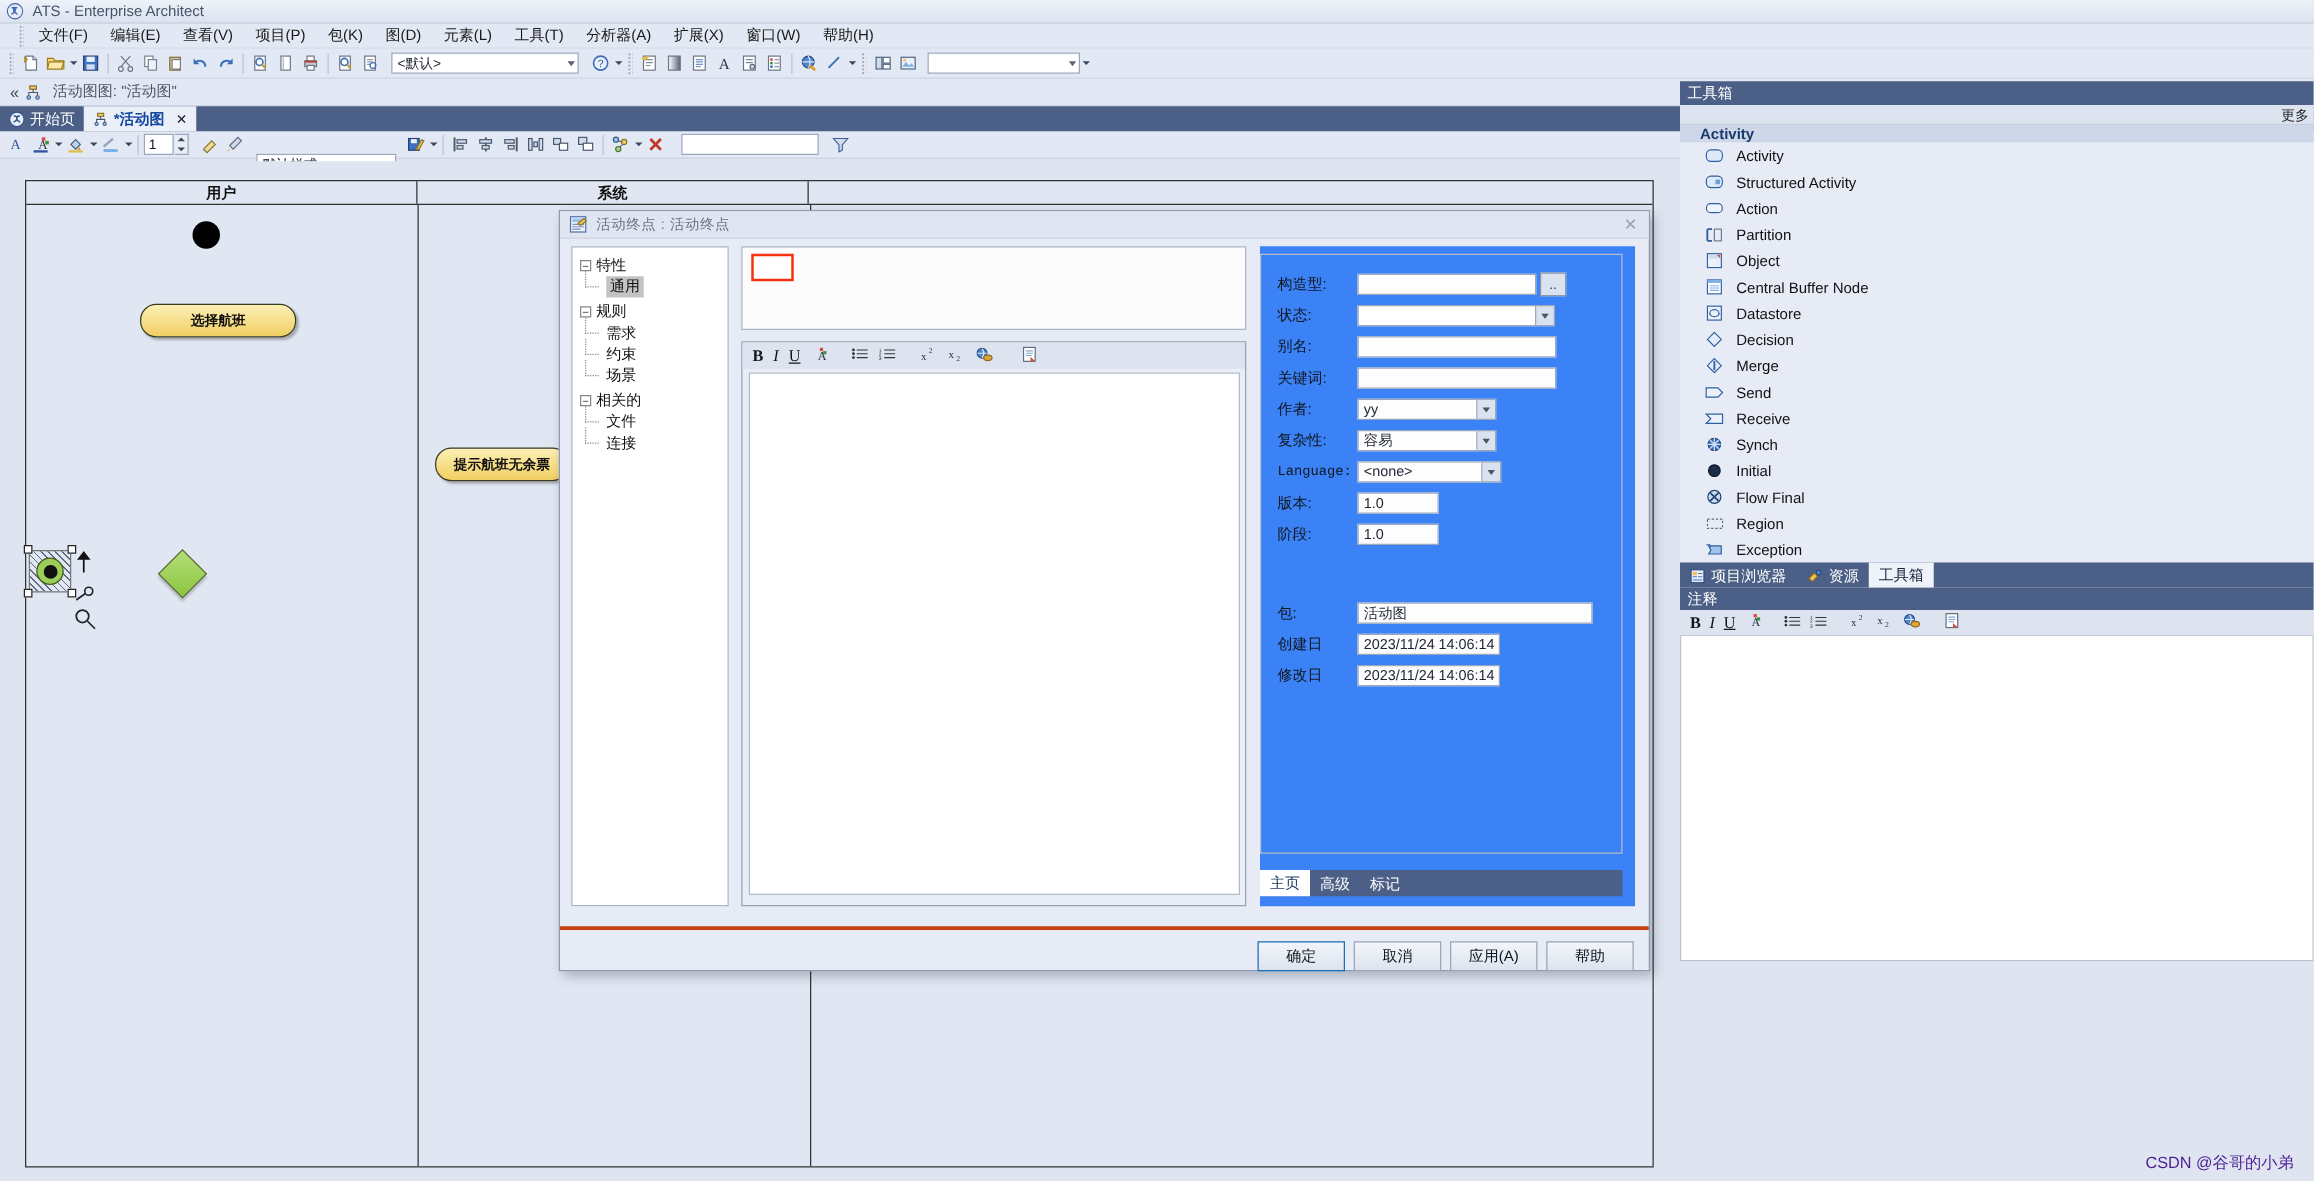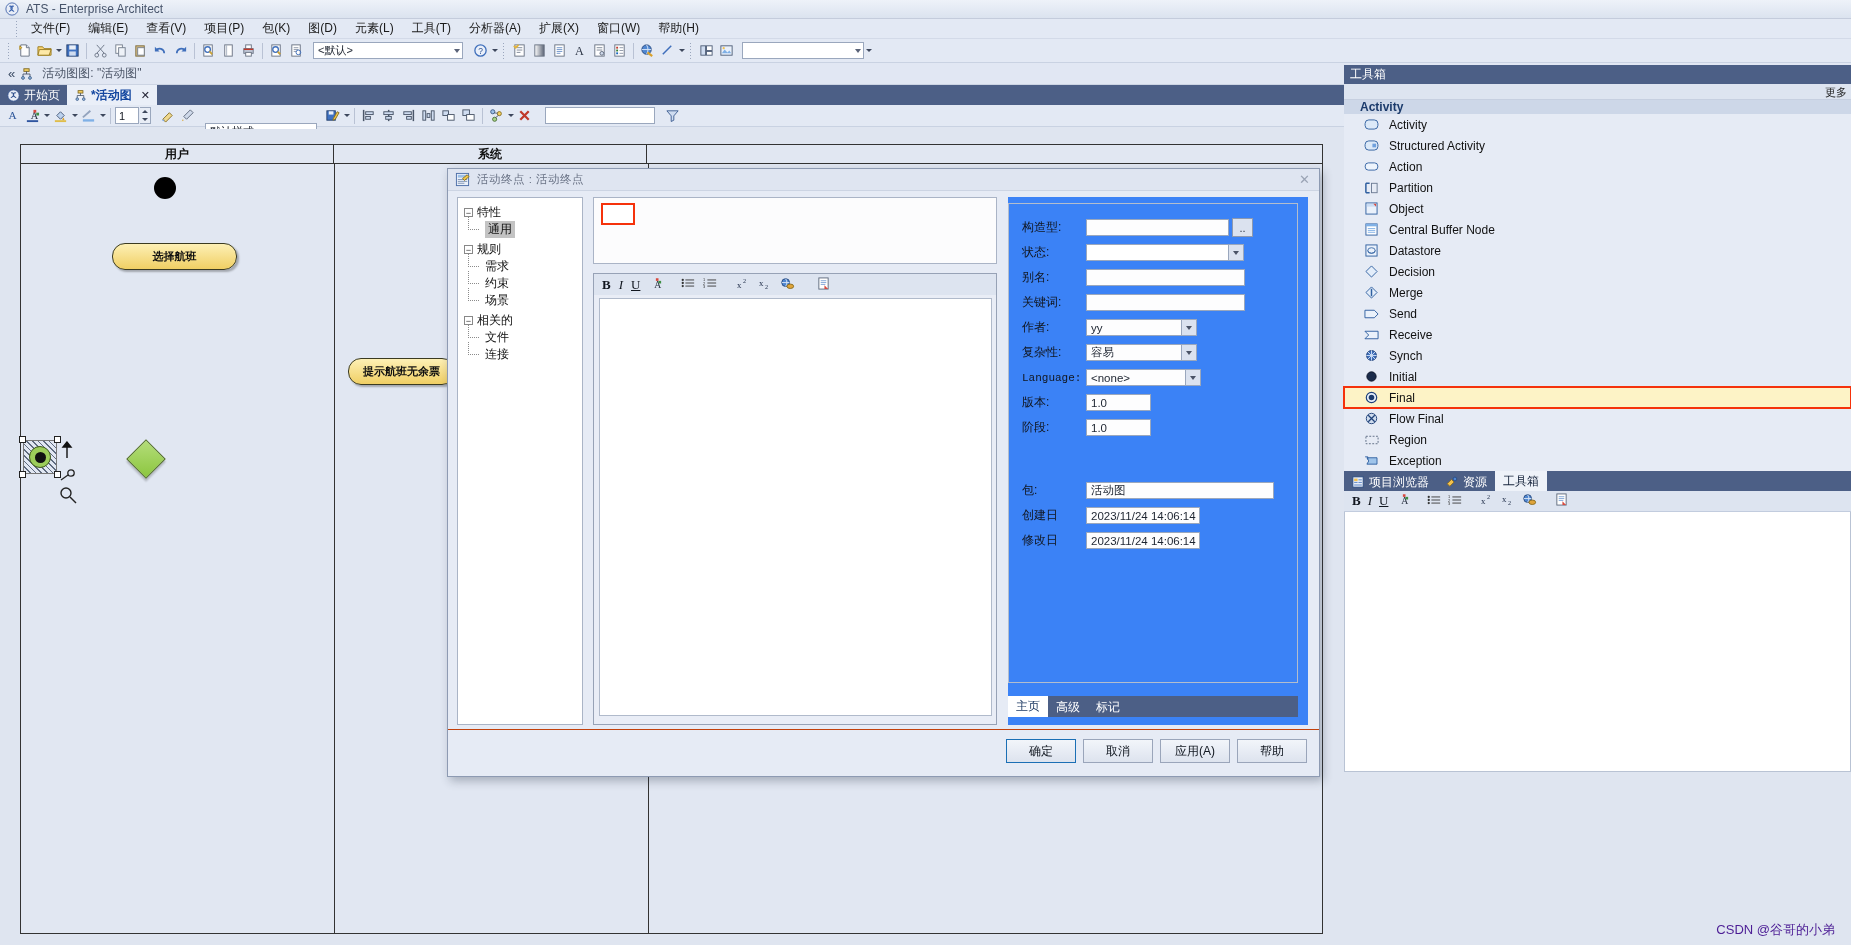--- a/index.html
+++ b/index.html
@@ -197,21 +197,21 @@
   .ddbtn { width:15px;height:17px;background:#dbe2ef;border:1px solid #9aa7bd;border-left:none;
      display:flex;align-items:center;justify-content:center;flex:none;}
   .ddbtn i { width:0;height:0;border-left:3.5px solid transparent;border-right:3.5px solid transparent;border-top:4px solid #4a5366; }
   .dots { width:21px;height:19px;background:#dbe2ef;border:1px solid #8d99b0;margin-left:3px;
      display:flex;align-items:center;justify-content:center;font-size:11px;color:#2b3444;flex:none;}
 
   .subtabs { position:absolute;left:0;bottom:8px;width:290px;height:21px;background:#4c5f86;display:flex;align-items:flex-end;}
   .stab { height:19px;padding:0 8px;font-size:12px;color:#fff;display:flex;align-items:center;}
   .stab.on { background:#fff;color:#16335e;height:21px; }
 
-  .dlg-footer { position:absolute;left:0;bottom:0;width:100%;height:47px;border-top:1px solid #c2410c;}
+  .dlg-footer { position:absolute;left:0;bottom:0;width:100%;height:35px;border-top:3px solid #c2410c;}
   .dlg-footer .btns { position:absolute;right:12px;top:9px;display:flex;gap:7px; }
   .dbtn { width:70px;height:24px;background:linear-gradient(#f2f5fa,#dde3ee);
      border:1px solid #9aa5ba;font-size:12px;display:flex;align-items:center;justify-content:center;color:#10161f;}
   .dbtn.def { border:1px solid #1b6fb5; }
 
   .watermark { position:absolute;right:16px;bottom:6px;font-size:13px;color:#4c1d95; }
 </style>
 </head>
 <body>
 
@@ -809,29 +809,20 @@
 
       <div class="tbx-item">
         <span class="ico">
           <svg width="13" height="13" viewBox="0 0 14 14">
               <circle cx="7" cy="7" r="5" fill="#1b2b4a" stroke="#0d1529"></circle>
             </svg>
         </span>
         <span>Initial</span>
       </div>
 
-      <div class="tbx-item selected">
-        <span class="ico">
-          <svg width="13" height="13" viewBox="0 0 14 14">
-              <circle cx="7" cy="7" r="5.6" fill="#e8f0fb" stroke="#1f4179" stroke-width="1.3"></circle>
-              <circle cx="7" cy="7" r="3" fill="#1b3a6b"></circle>
-            </svg>
-        </span>
-        <span>Final</span>
-      </div>
 
       <div class="tbx-item">
         <span class="ico">
           <svg width="13" height="13" viewBox="0 0 14 14">
               <circle cx="7" cy="7" r="5.6" fill="#cfdcee" stroke="#1f4179"></circle>
               <path d="M3.5 3.5l7 7M10.5 3.5l-7 7" stroke="#1f4179" stroke-width="1.4"></path>
             </svg>
         </span>
         <span>Flow Final</span>
       </div>
@@ -870,20 +861,21 @@
           <path d="M2 9l5-5 3 3-5 5z" fill="#f2c14e" stroke="#8a6c1e"></path>
           <circle cx="11" cy="3.5" r="2.2" fill="#4f86d0" stroke="#27497f"></circle>
         </svg>
         <span>资源</span>
       </div>
       <div class="tbx-tab on">
         <span>工具箱</span>
       </div>
     </div>
 
+    <div class="note-title">注释</div>
     <div class="note-toolbar">
       <span style="font-weight:bold;font-family:'Liberation Serif',serif;font-size:13px;">B</span>
       <span style="font-style:italic;font-family:'Liberation Serif',serif;font-size:13px;">I</span>
       <span style="text-decoration:underline;font-family:'Liberation Serif',serif;font-size:13px;">U</span>
       <span>
         <svg width="14" height="13" viewBox="0 0 16 14">
             <text x="7" y="12" font-size="11" fill="#2b3444" font-family="serif">A</text>
             <rect x="9" y="1" width="3" height="3" fill="#d94a3e"></rect>
             <rect x="12" y="4" width="3" height="3" fill="#3f8f43"></rect>
           </svg>

